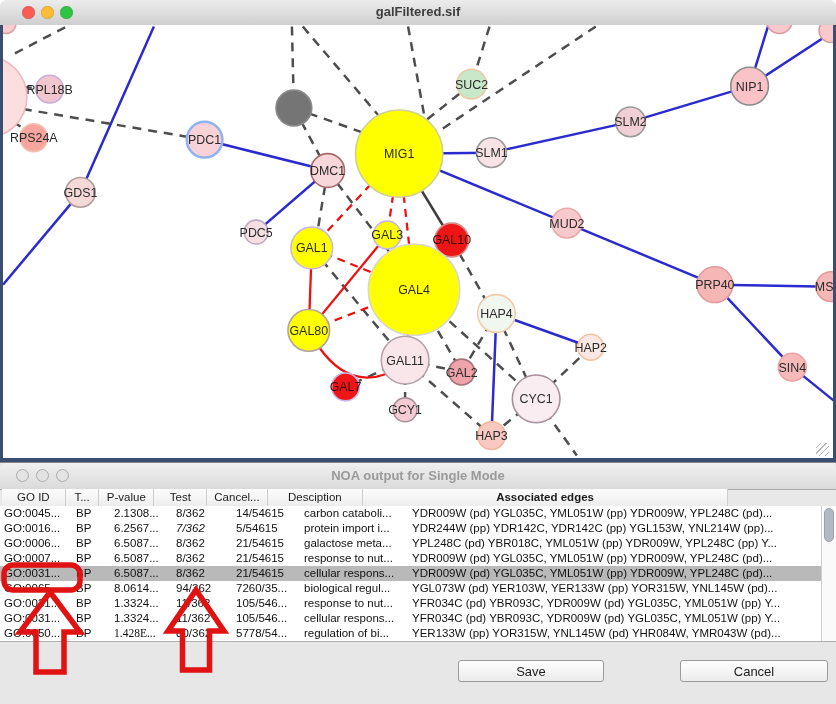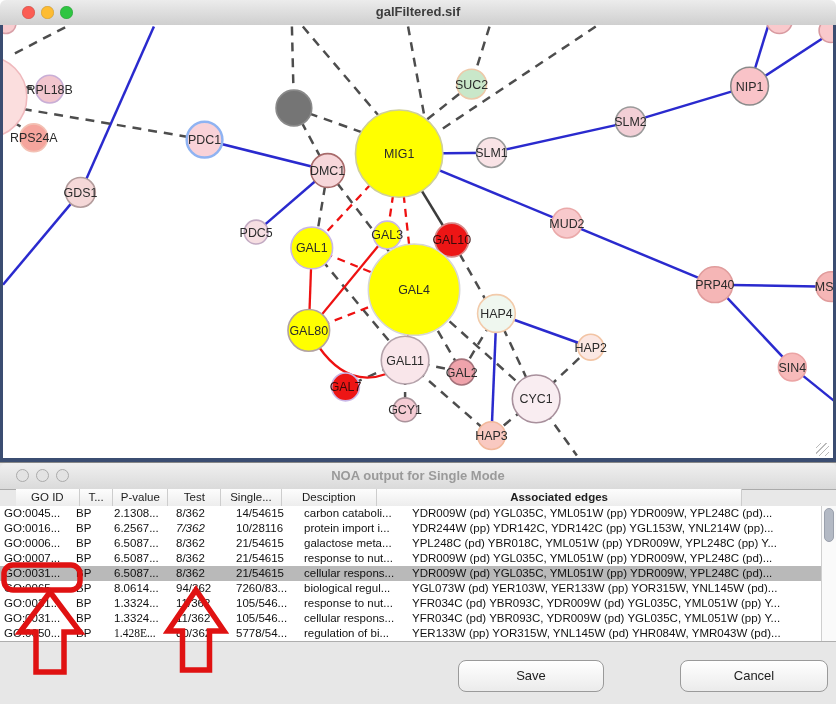--- a/index.html
+++ b/index.html
@@ -10,30 +10,30 @@
   .titlebar .tl{position:absolute;top:5.5px;width:13px;height:13px;border-radius:50%;}
   .title-text{position:absolute;left:0;right:0;top:4px;text-align:center;font-size:13px;font-weight:bold;color:#3d3d3d;}
   .canvas{position:absolute;left:0;top:25px;width:836px;height:437px;box-sizing:border-box;border-left:3px solid #3b4d71;border-right:3px solid #3b4d71;border-bottom:4px solid #3b4d71;background:#fff;}
   .canvas svg{display:block;}
   .grip{position:absolute;right:4px;bottom:2px;width:13px;height:13px;background:repeating-linear-gradient(135deg,transparent 0 3px,#a9a9a9 3px 4px);opacity:.8;}
   
   .nwin{position:absolute;left:0;top:462px;width:836px;height:242px;background:#e8e8e8;border-top:1px solid #888;}
   .ntitle{position:relative;height:26px;background:linear-gradient(#f0f0f0,#dadada);border-bottom:1px solid #ababab;border-radius:6px 6px 0 0;padding-left:40px;}
   .ntitle .tl{position:absolute;top:6px;width:13px;height:13px;border-radius:50%;background:#e3e3e3;border:1px solid #ababab;box-sizing:border-box;}
   .ntitle-text{position:absolute;left:0;right:0;top:5px;text-align:center;font-size:13px;font-weight:bold;color:#9a9a9a;}
-  .thead{position:absolute;left:16px;top:26px;height:17px;width:726px;display:flex;background:linear-gradient(#fdfdfd,#ededed);border-bottom:1px solid #b3b3b3;}
+  .thead{position:absolute;left:2px;top:26px;height:17px;width:726px;display:flex;background:linear-gradient(#fdfdfd,#ededed);border-bottom:1px solid #b3b3b3;}
   .hcell{box-sizing:border-box;height:17px;line-height:16px;font-size:11.5px;color:#1c1c1c;text-align:center;border-right:1px solid #cdcdcd;overflow:hidden;white-space:nowrap;}
   .tbody{position:absolute;left:0;top:43px;width:821px;background:#fff;}
   .trow{display:flex;height:15px;background:#fff;}
   .trow.selected{background:#b9b9b9;}
   .tcell{box-sizing:border-box;height:15px;line-height:15px;font-size:11.5px;color:#111;padding-left:4px;overflow:hidden;white-space:nowrap;}
   .tbl-bottom{position:absolute;left:0;top:178px;width:836px;height:64px;background:#e7e7e7;border-top:1px solid #aeaeae;}
   .scrollbar{position:absolute;left:821px;top:43px;width:15px;height:135px;background:#fafafa;border-left:1px solid #cfcfcf;box-sizing:border-box;}
   .thumb{position:absolute;left:2px;top:2px;width:10px;height:34px;border-radius:5px;background:#b3b9c4;border:1px solid #9aa0ac;box-sizing:border-box;}
-  .btn{position:absolute;height:32px;box-sizing:border-box;background:linear-gradient(#ffffff,#ebebeb);border:1px solid #9a9a9a;border-radius:8px;font-size:13px;color:#1d1d1d;text-align:center;line-height:20px;font-family:"Liberation Sans",sans-serif;}
+  .btn{position:absolute;height:22px;box-sizing:border-box;background:linear-gradient(#ffffff,#ebebeb);border:1px solid #9a9a9a;border-radius:3px;font-size:13px;color:#1d1d1d;text-align:center;line-height:20px;font-family:"Liberation Sans",sans-serif;}
   #save-btn{left:458px;top:197px;width:146px;}
   #cancel-btn{left:680px;top:197px;width:148px;}
   
   #overlay{position:absolute;left:0;top:0;pointer-events:none;z-index:50;}
 </style>
 </head>
 <body>
 
 <div id="stage">
 
@@ -170,40 +170,40 @@
       <span class="tl" style="left:16px;"></span>
       <span class="tl" style="left:36px;"></span>
       <span class="tl" style="left:56px;"></span>
       <div class="ntitle-text">NOA output for Single Mode</div>
     </div>
     <div class="thead" id="thead">
         <div class="hcell" style="width: 72px;">GO ID</div>
         <div class="hcell" style="width: 38px;">T...</div>
         <div class="hcell" style="width: 62px;">P-value</div>
         <div class="hcell" style="width: 60px;">Test</div>
-        <div class="hcell" style="width: 68px;">Single...</div>
+        <div class="hcell" style="width: 68px;">Cancel...</div>
         <div class="hcell" style="width: 108px;">Desciption</div>
         <div class="hcell" style="width: 413px; font-weight: bold;">Associated edges</div>
       </div>
     <div class="tbody" id="tbody">
         <div class="trow">
           <div class="tcell" style="width: 72px;">GO:0045...</div>
           <div class="tcell" style="width: 38px;">BP</div>
           <div class="tcell" style="width: 62px;">2.1308...</div>
           <div class="tcell" style="width: 60px;">8/362</div>
           <div class="tcell" style="width: 68px;">14/54615</div>
           <div class="tcell" style="width: 108px;">carbon cataboli...</div>
           <div class="tcell" style="width: 413px;">YDR009W (pd) YGL035C, YML051W (pp) YDR009W, YPL248C (pd)...</div>
         </div>
         <div class="trow">
           <div class="tcell" style="width: 72px;">GO:0016...</div>
           <div class="tcell" style="width: 38px;">BP</div>
           <div class="tcell" style="width: 62px;">6.2567...</div>
           <div class="tcell" style="width: 60px; font-style: italic;">7/362</div>
-          <div class="tcell" style="width: 68px;">10/28116</div>
+          <div class="tcell" style="width: 68px;">5/54615</div>
           <div class="tcell" style="width: 108px;">protein import i...</div>
           <div class="tcell" style="width: 413px;">YDR244W (pp) YDR142C, YDR142C (pp) YGL153W, YNL214W (pp)...</div>
         </div>
         <div class="trow">
           <div class="tcell" style="width: 72px;">GO:0006...</div>
           <div class="tcell" style="width: 38px;">BP</div>
           <div class="tcell" style="width: 62px;">6.5087...</div>
           <div class="tcell" style="width: 60px;">8/362</div>
           <div class="tcell" style="width: 68px;">21/54615</div>
           <div class="tcell" style="width: 108px;">galactose meta...</div>
@@ -225,21 +225,21 @@
           <div class="tcell" style="width: 60px;">8/362</div>
           <div class="tcell" style="width: 68px;">21/54615</div>
           <div class="tcell" style="width: 108px;">cellular respons...</div>
           <div class="tcell" style="width: 413px;">YDR009W (pd) YGL035C, YML051W (pp) YDR009W, YPL248C (pd)...</div>
         </div>
         <div class="trow">
           <div class="tcell" style="width: 72px;">GO:0065...</div>
           <div class="tcell" style="width: 38px;">BP</div>
           <div class="tcell" style="width: 62px;">8.0614...</div>
           <div class="tcell" style="width: 60px;">94/362</div>
-          <div class="tcell" style="width: 68px;">7260/83...</div>
+          <div class="tcell" style="width: 68px;">7260/35...</div>
           <div class="tcell" style="width: 108px;">biological regul...</div>
           <div class="tcell" style="width: 413px;">YGL073W (pd) YER103W, YER133W (pp) YOR315W, YNL145W (pd)...</div>
         </div>
         <div class="trow">
           <div class="tcell" style="width: 72px;">GO:0031...</div>
           <div class="tcell" style="width: 38px;">BP</div>
           <div class="tcell" style="width: 62px;">1.3324...</div>
           <div class="tcell" style="width: 60px;">11/362</div>
           <div class="tcell" style="width: 68px;">105/546...</div>
           <div class="tcell" style="width: 108px;">response to nut...</div>

